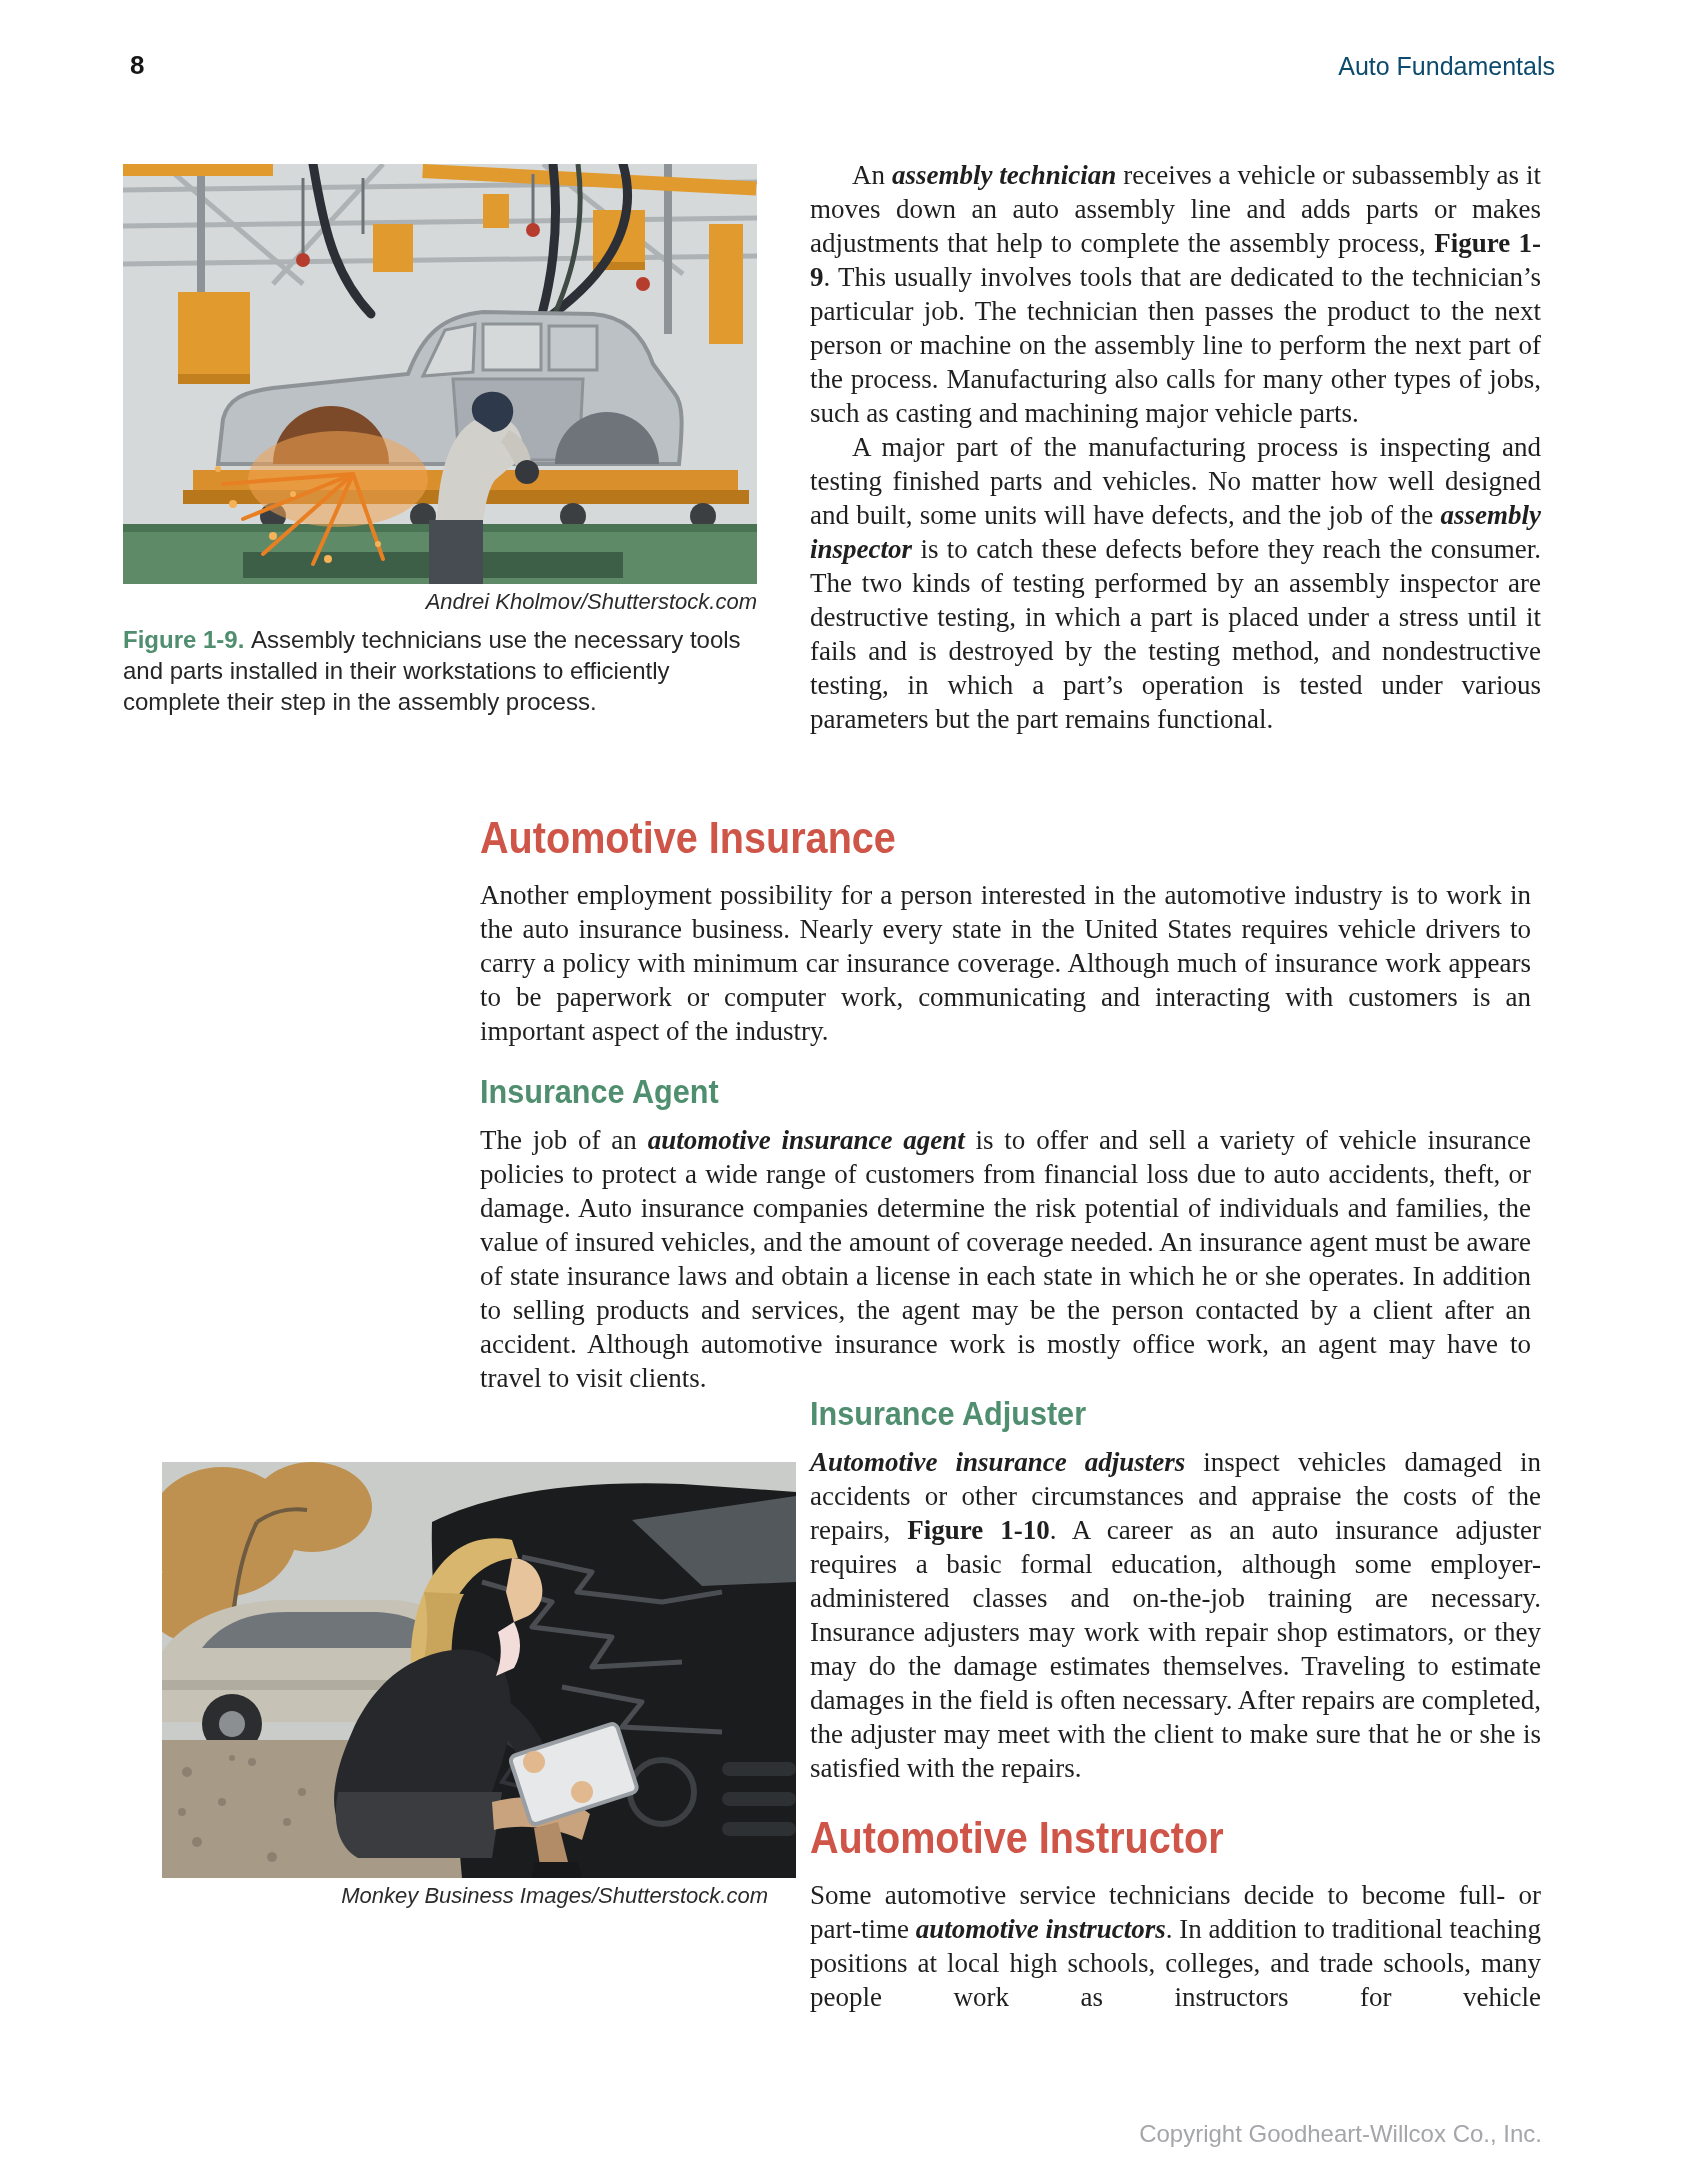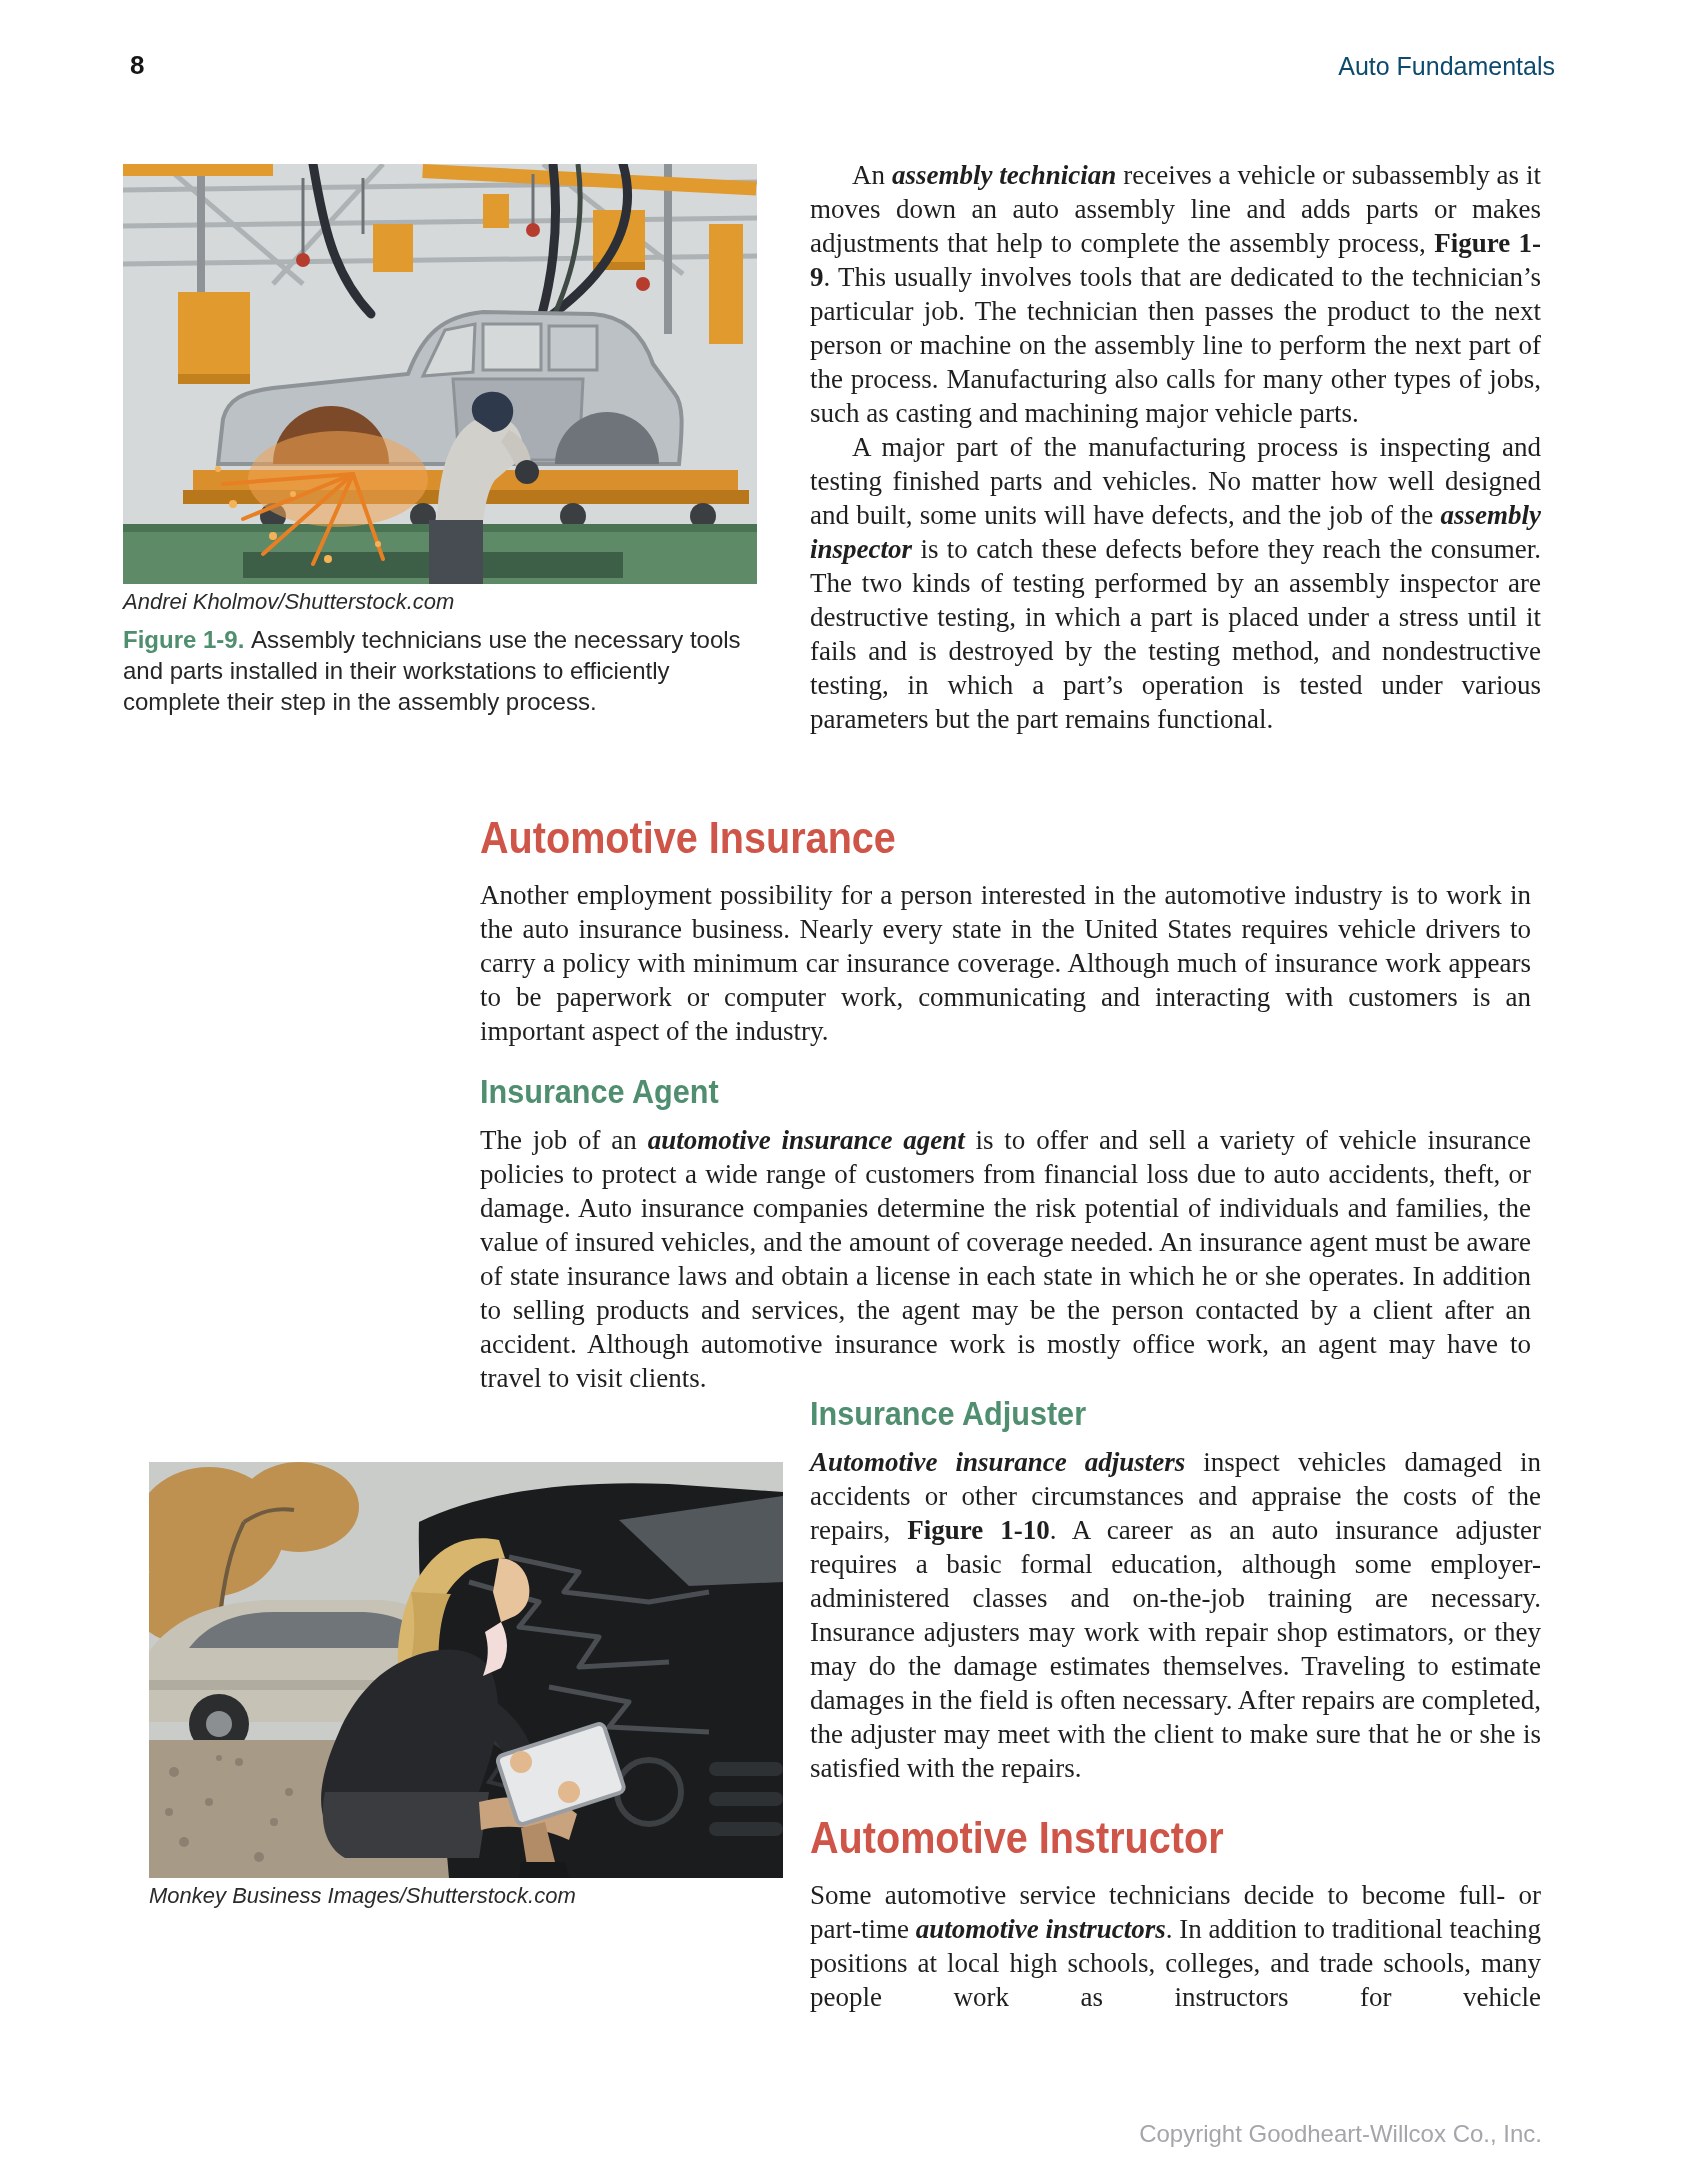--- a/index.html
+++ b/index.html
@@ -26,27 +26,28 @@
     font-weight:bold;font-size:26px;color:#161616;
   }
   .runhead{
     position:absolute;right:144px;top:52px;
     font-family:"Liberation Sans", sans-serif;
     font-size:25px;color:#0c4a6e;
   }
   
   .fig{position:absolute;width:634px;}
   .fig1{left:123px;top:164px;}
-  .fig2{left:121px;top:1462px;padding-left:28px;}
+  .fig2{left:134px;top:1462px;padding-left:28px;}
   .photo{width:634px;display:block;line-height:0;}
   .photo svg{display:block;}
   .credit{
     margin-top:5px;
     font-family:"Liberation Sans", sans-serif;
     font-style:italic;font-size:22px;color:#2b2b2b;
+    text-align:right;
   }
   figcaption{
     margin-top:9px;
     font-family:"Liberation Sans", sans-serif;
     font-size:24px;line-height:31px;color:var(--cap-ink);
     text-align:left;
   }
   .run-figlabel{font-weight:bold;color:var(--green);}
   
   .para{

